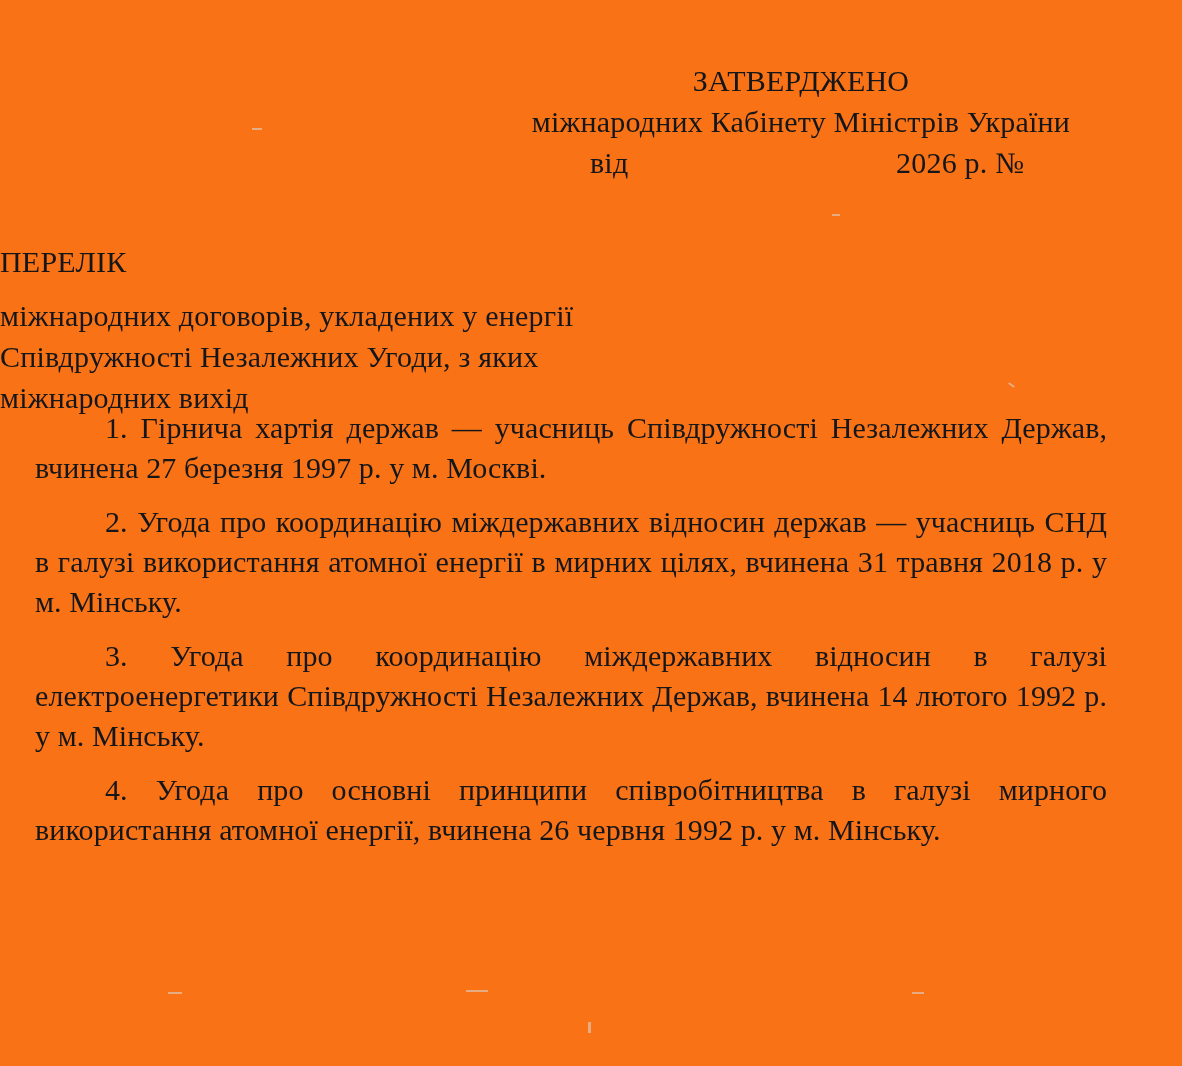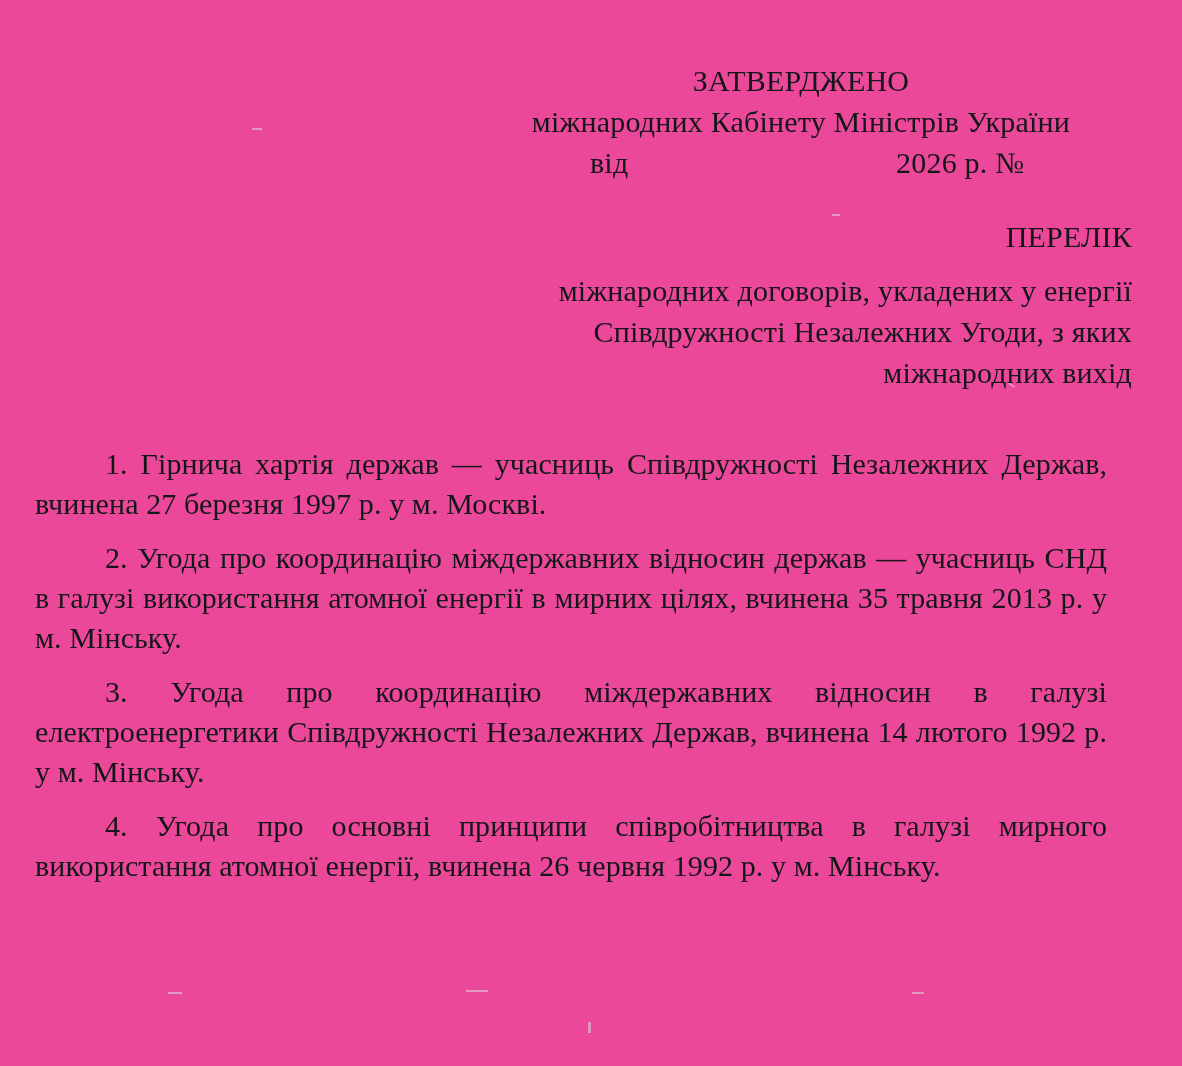--- a/index.html
+++ b/index.html
@@ -6,21 +6,21 @@
   html, body {
     margin: 0;
     padding: 0;
     background: #ffffff;
   }
 
   .page {
     position: relative;
     width: 1182px;
     height: 1066px;
-    background: #ec4899;
+    background: #f97316;
     overflow: hidden;
     font-family: "Liberation Serif", "DejaVu Serif", serif;
     color: #14161a;
     -webkit-font-smoothing: antialiased;
   }
 
   
   .approval-block {
     position: absolute;
     top: 60px;
@@ -39,41 +39,41 @@
   .approval-line-date {
     display: flex;
     justify-content: space-between;
     padding: 0 66px 0 78px;
     text-align: center;
   }
 
   
   .title-block {
     position: absolute;
-    top: 216px;
+    top: 241px;
     left: 0;
     width: 1132px;
-    text-align: right;
+    text-align: left;
     font-size: 30px;
     line-height: 41px;
     letter-spacing: 0.2px;
   }
 
   .title-heading {
     margin-bottom: 13px;
   }
 
   .title-sub-line {
     white-space: pre;
   }
 
   
   .body-block {
     position: absolute;
-    top: 444px;
+    top: 408px;
     left: 35px;
     width: 1072px;
     font-size: 30px;
     line-height: 40px;
     letter-spacing: 0.1px;
   }
 
   .doc-paragraph {
     text-align: justify;
     text-justify: inter-word;
@@ -117,18 +117,18 @@
 
   <div class="title-block">
     <div class="title-heading">ПЕРЕЛІК</div>
     <div class="title-sub-line">міжнародних договорів, укладених у енергії</div>
     <div class="title-sub-line">Співдружності Незалежних Угоди, з яких</div>
     <div class="title-sub-line">міжнародних вихід</div>
   </div>
 
   <div class="body-block">
     <p class="doc-paragraph">1. Гірнича хартія держав — учасниць Співдружності Незалежних Держав, вчинена 27 березня 1997 р. у м. Москві.</p>
-    <p class="doc-paragraph">2. Угода про координацію міждержавних відносин держав — учасниць СНД в галузі використання атомної енергії в мирних цілях, вчинена 35 травня 2013 р. у м. Мінську.</p>
+    <p class="doc-paragraph">2. Угода про координацію міждержавних відносин держав — учасниць СНД в галузі використання атомної енергії в мирних цілях, вчинена 31 травня 2018 р. у м. Мінську.</p>
     <p class="doc-paragraph">3. Угода про координацію міждержавних відносин в галузі електроенергетики Співдружності Незалежних Держав, вчинена 14 лютого 1992 р. у м. Мінську.</p>
     <p class="doc-paragraph">4. Угода про основні принципи співробітництва в галузі мирного використання атомної енергії, вчинена 26 червня 1992 р. у м. Мінську.</p>
   </div>
 
 </div>
 
 </body></html>

